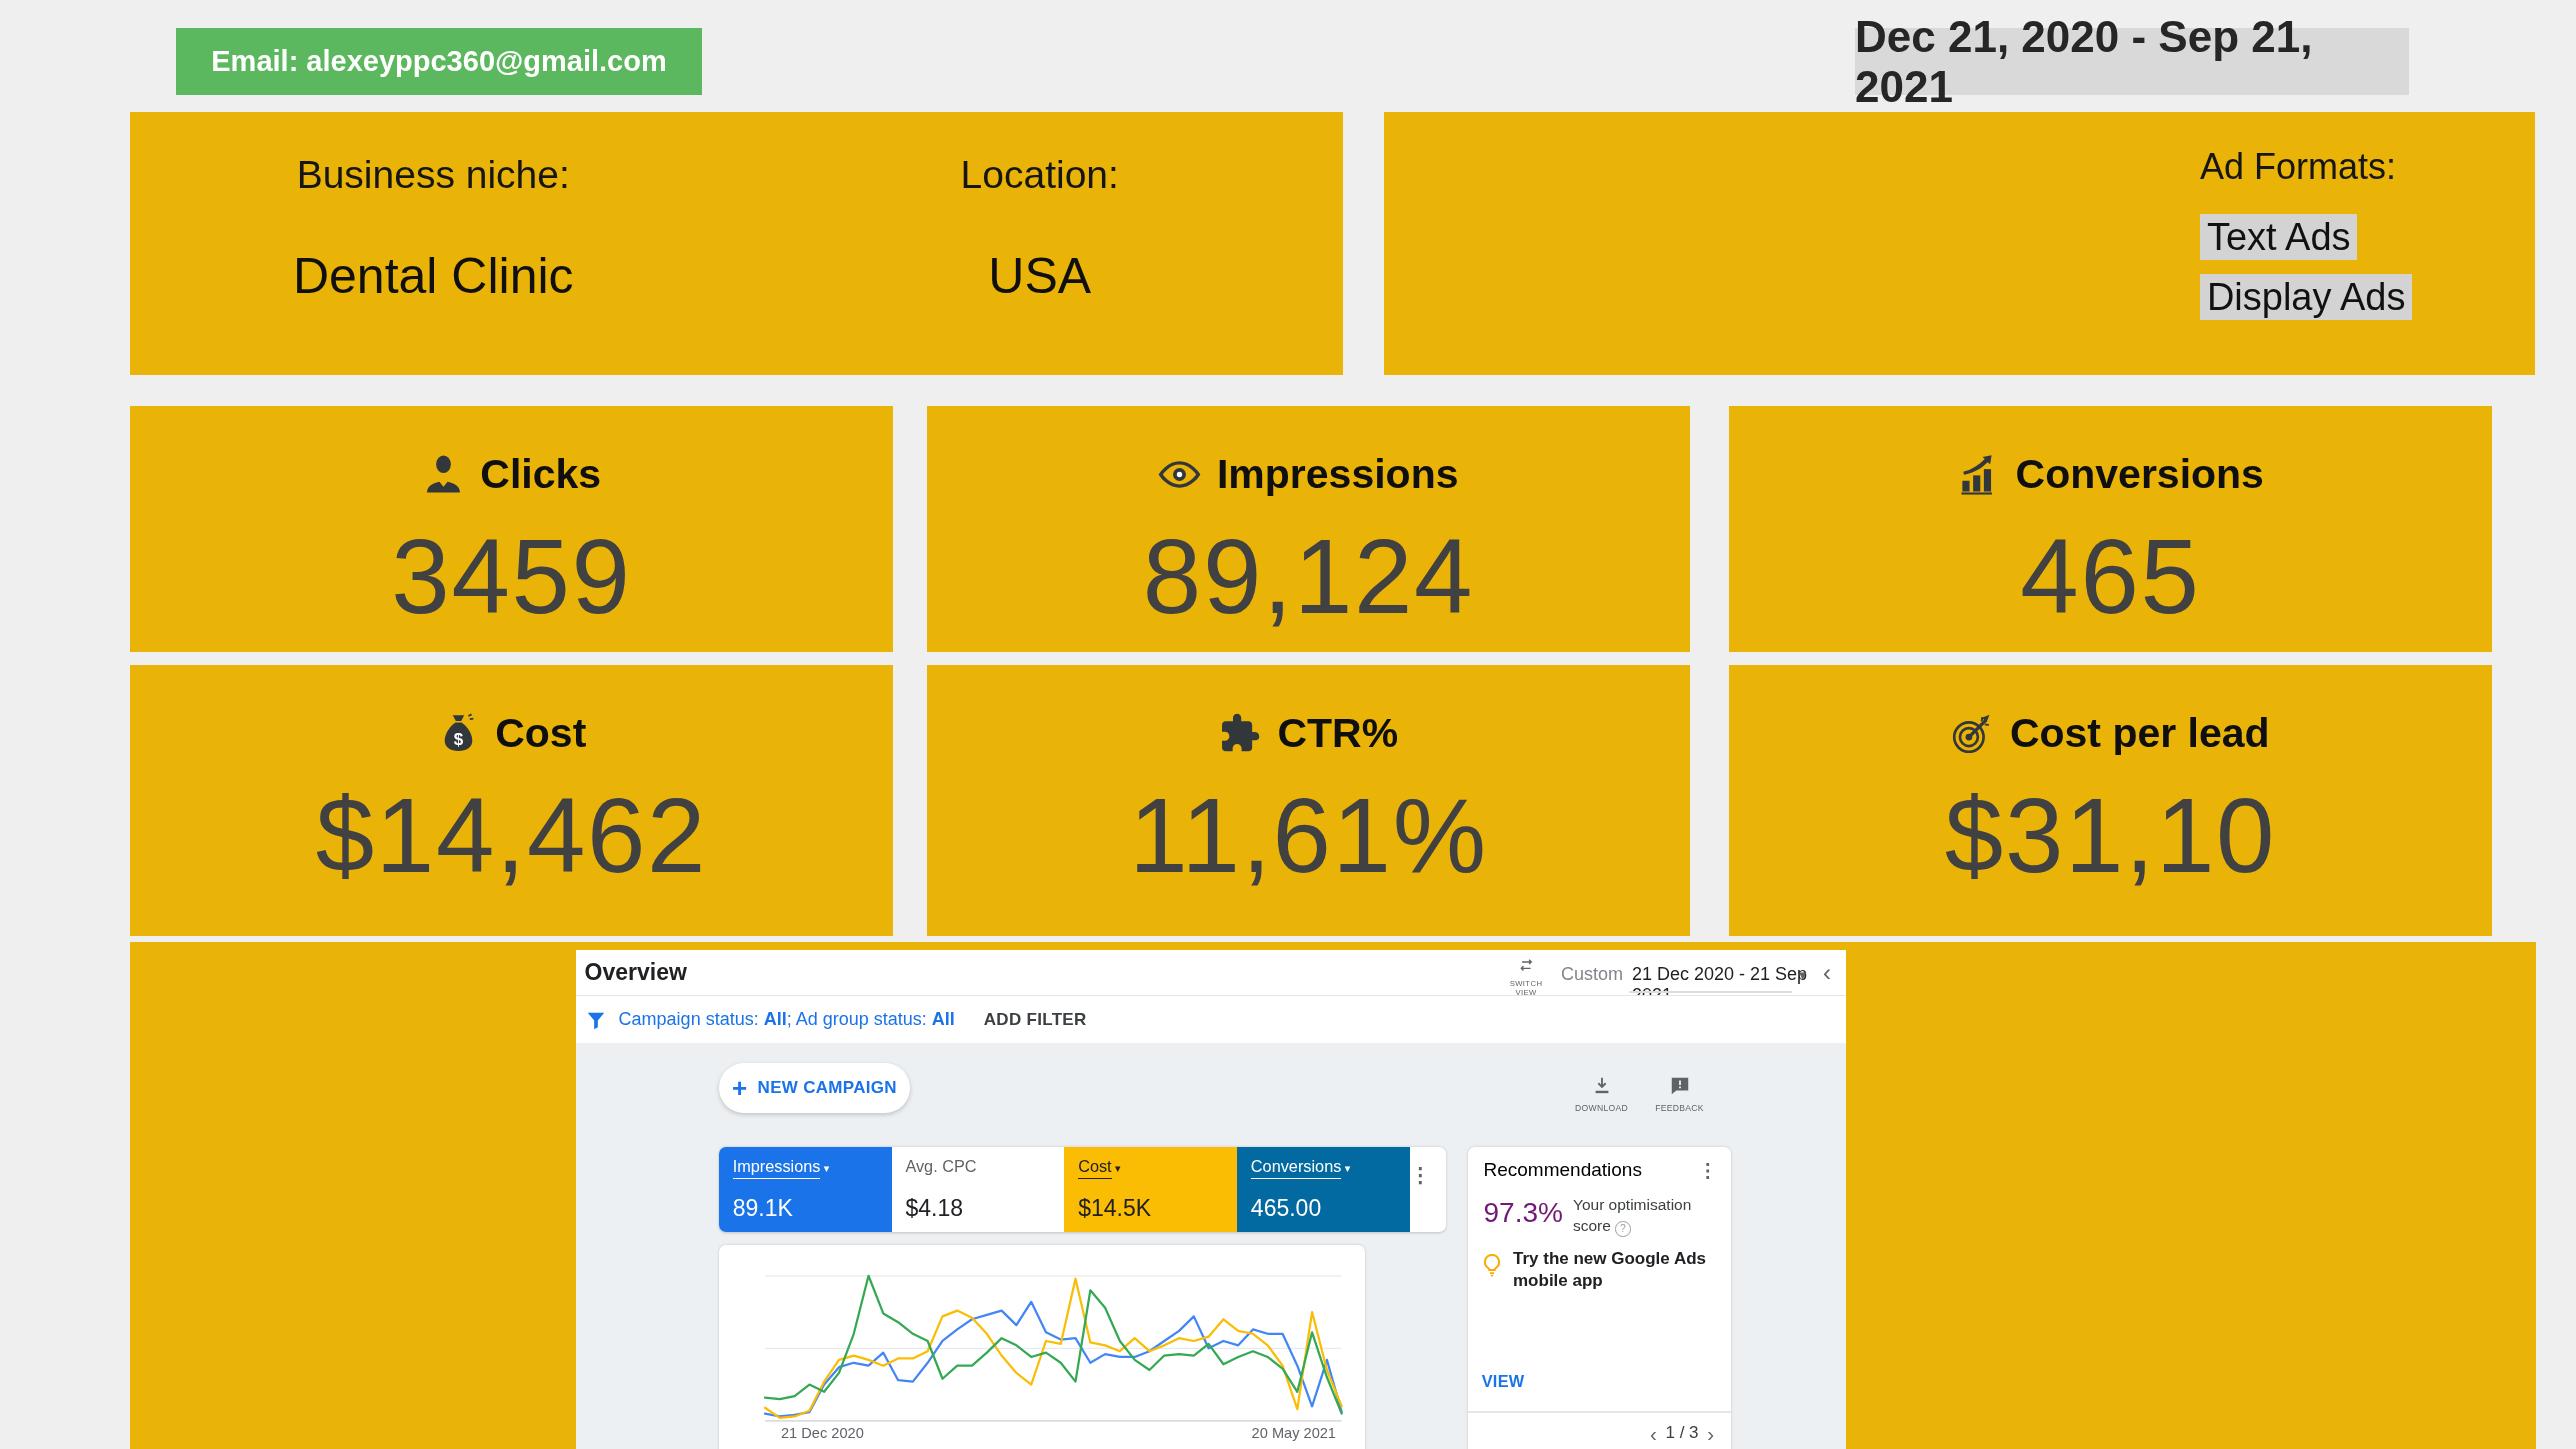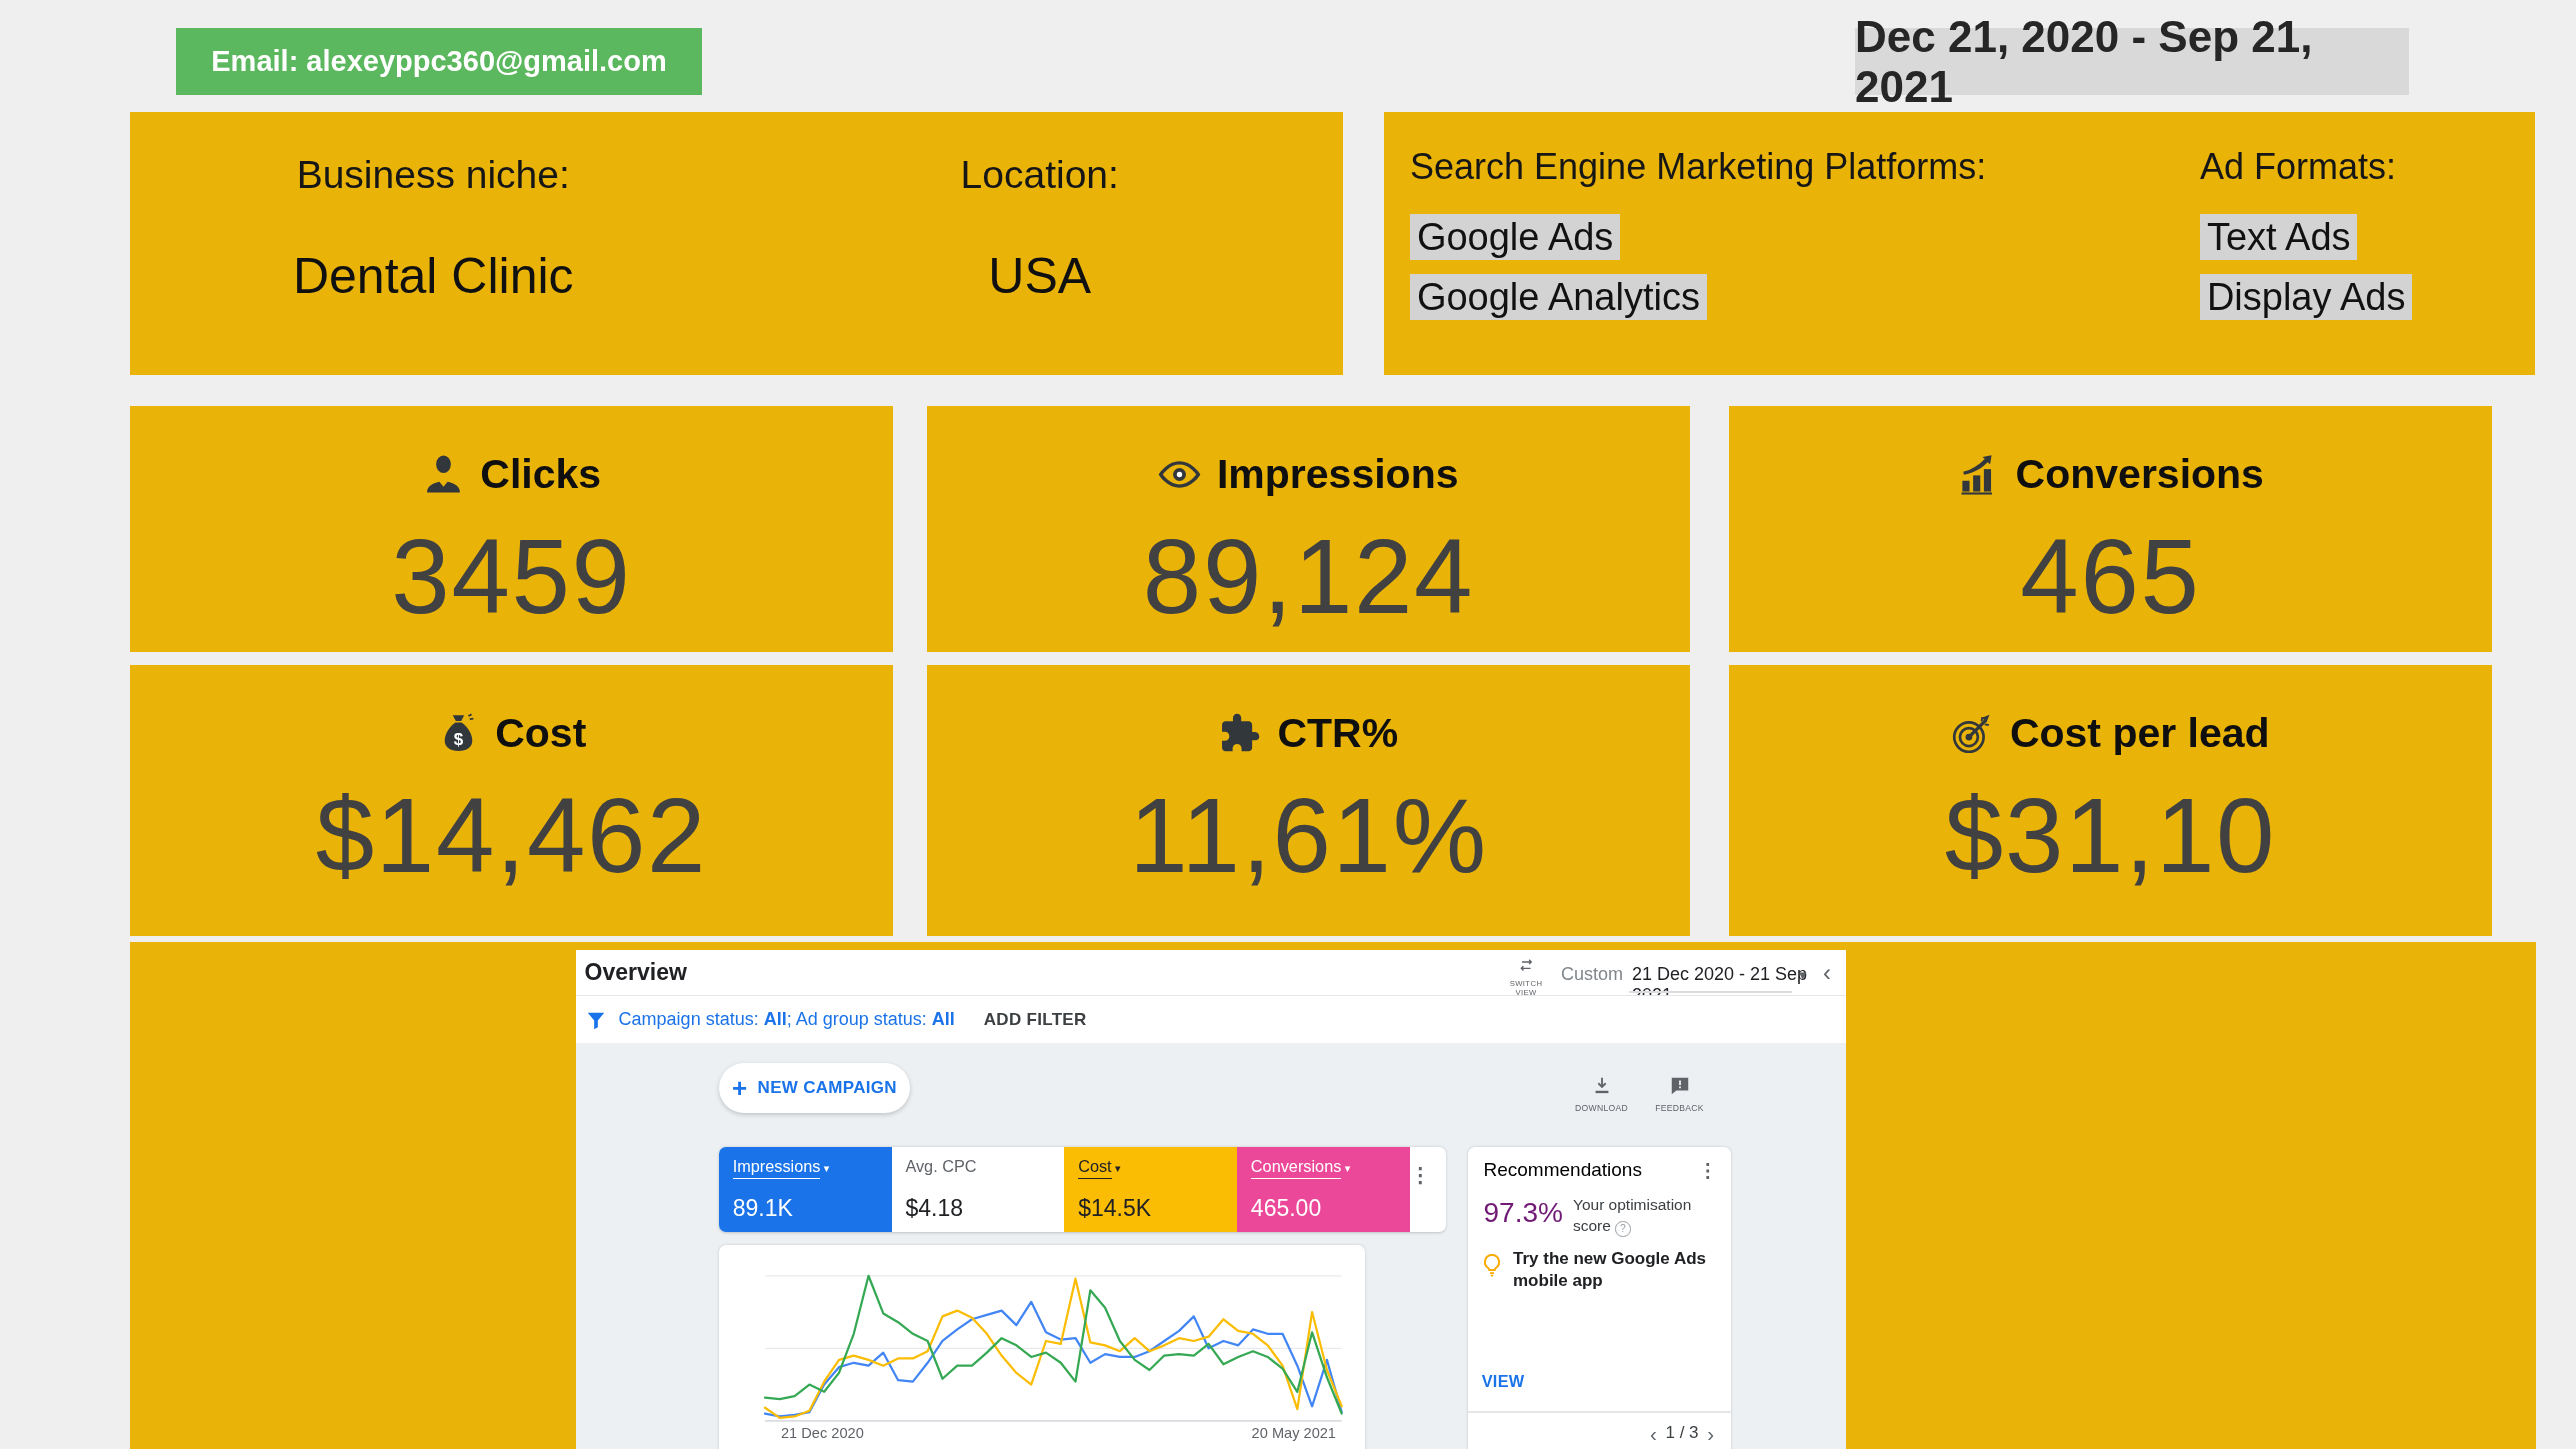--- a/index.html
+++ b/index.html
@@ -72,21 +72,21 @@
     box-shadow:0 0.9px 2.6px rgba(60,64,67,.25); display:flex; overflow:hidden; }
   .seg { width:173px; height:85px; padding:10.3px 0 0 13.7px; position:relative; }
   .seg .slabel { font-size:16.3px; display:inline-block; padding-bottom:1.7px; border-bottom:1.7px solid currentColor; }
   .seg .sarrow { font-size:11px; margin-left:3.4px; }
   .seg .svalue { position:absolute; left:13.7px; bottom:10.3px; font-size:23px; }
   .seg-blue { background:#1a73e8; color:#fff; }
   .seg-white { background:#fff; color:#5f6368; }
   .seg-white .slabel { border-bottom:none; }
   .seg-white .svalue { color:#202124; }
   .seg-yellow { background:#fbbc04; color:#202124; }
-  .seg-green { background:#ec4899; color:#fff; }
+  .seg-green { background:#0369a1; color:#fff; }
   .strip-more { margin-left:auto; padding:15.5px 15.5px 0 0; color:#5f6368; font-size:20.6px; font-weight:bold; }
 
   
   .chart-card { position:absolute; left:143px; top:295px; width:646px; height:223px; background:#fff; border-radius:6.9px 6.9px 0 0;
     box-shadow:0 0.9px 2.6px rgba(60,64,67,.25); }
   .axis-label { position:absolute; font-size:14.6px; color:#5f6368; top:180px; }
   .axis-label.left { left:62px; }
   .axis-label.right { right:29px; }
 
   
@@ -123,25 +123,20 @@
       <div class="info-label">Business niche:</div>
       <div class="info-value">Dental Clinic</div>
     </div>
     <div class="half">
       <div class="info-label">Location:</div>
       <div class="info-value">USA</div>
     </div>
   </div>
 
   <div class="abs card info-b">
-    <div class="col col1">
-      <div class="col-title">Search Engine Marketing Platforms:</div>
-      <div class="chip">Google Ads</div>
-      <div class="chip">Google Analytics</div>
-    </div>
     <div class="col col2">
       <div class="col-title">Ad Formats:</div>
       <div class="chip">Text Ads</div>
       <div class="chip">Display Ads</div>
     </div>
   </div>
 
   <div class="abs card metric row1 colA">
     <div class="metric-head">
       <svg class="micon" viewBox="0 0 24 24" fill="#32373c">

